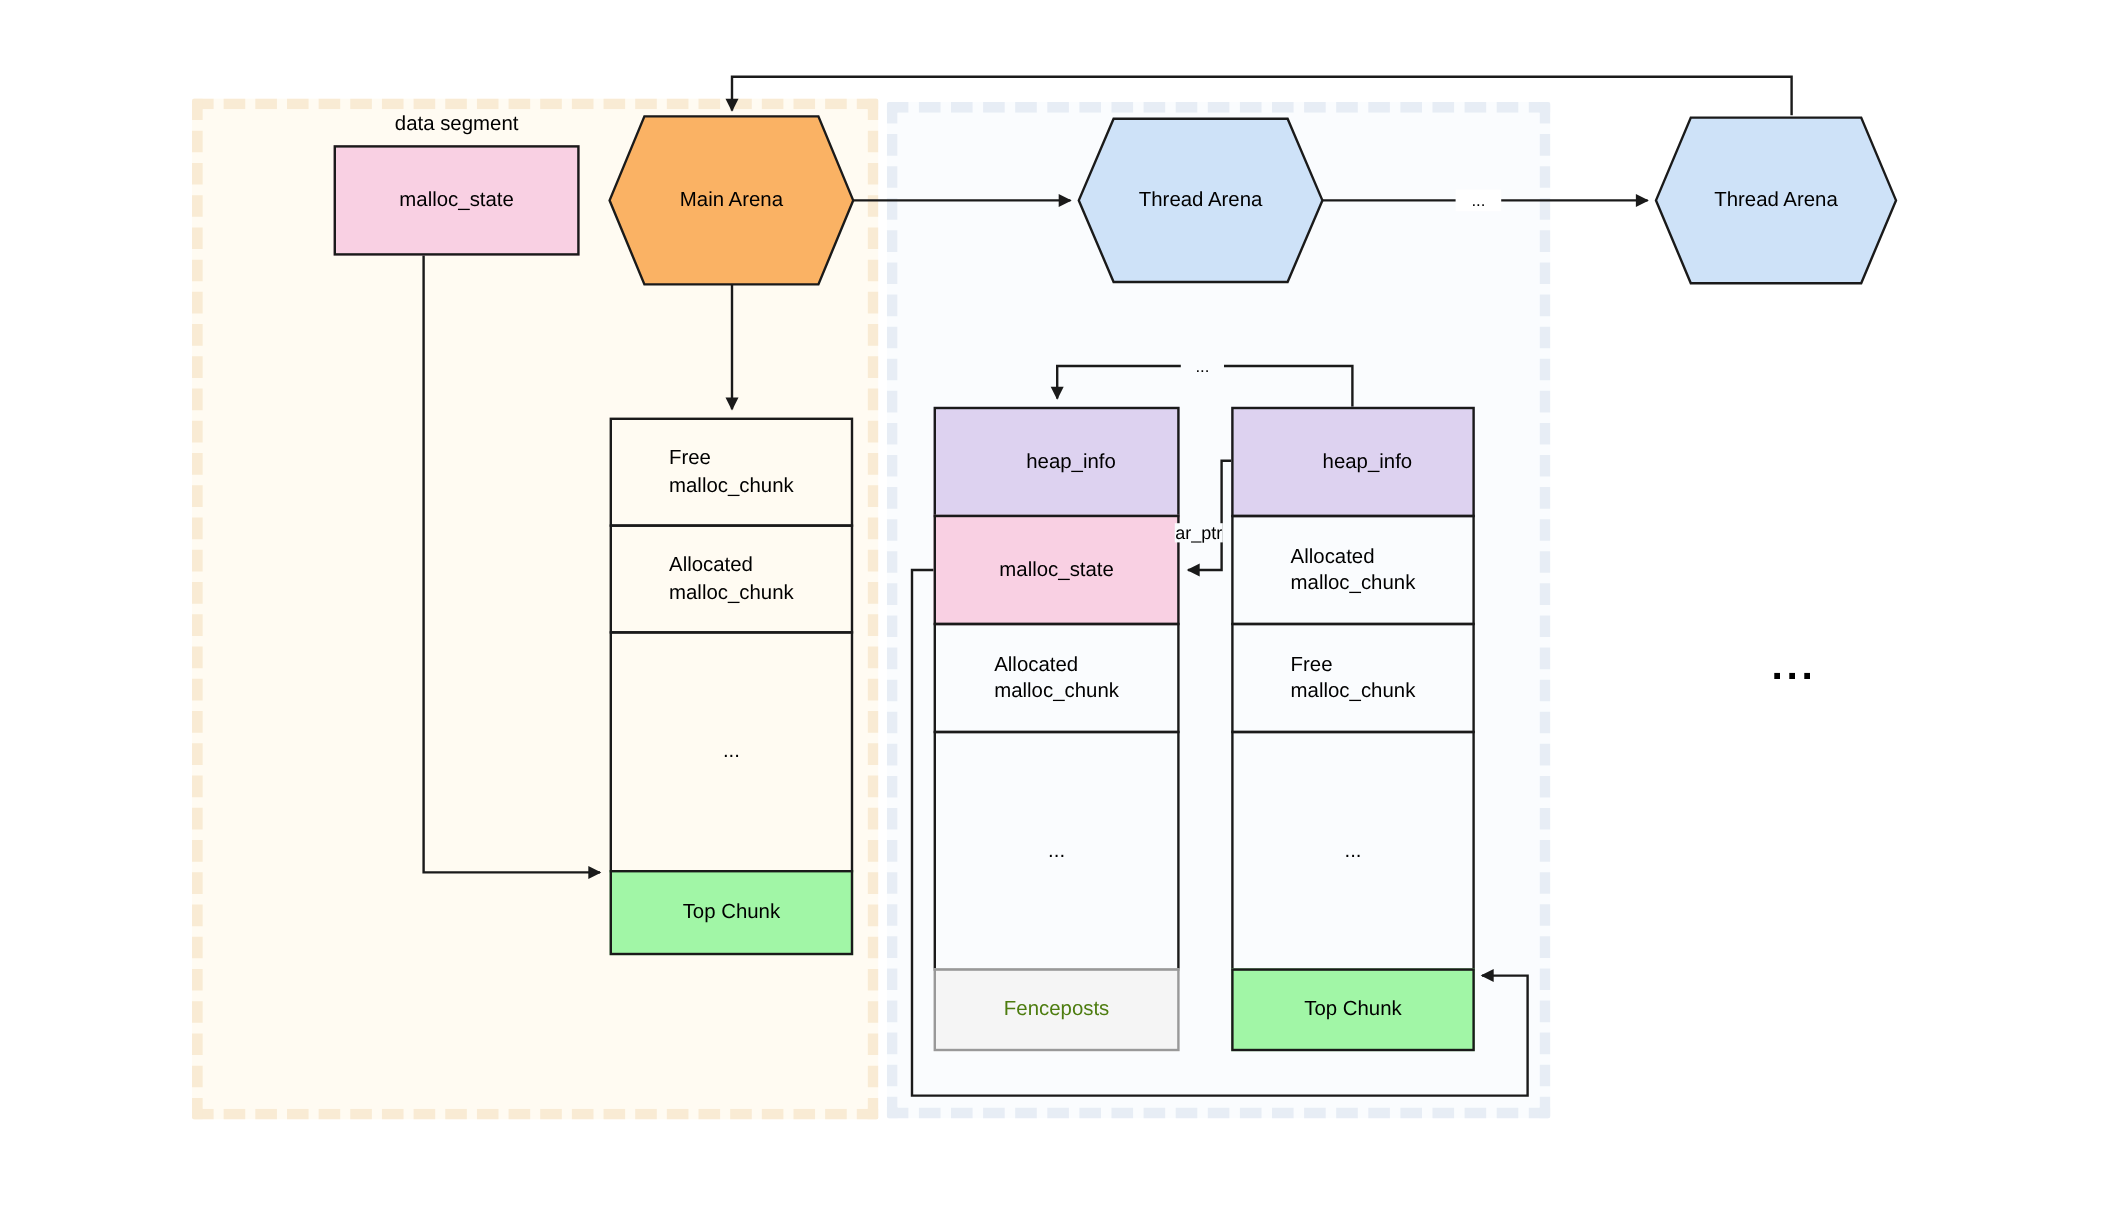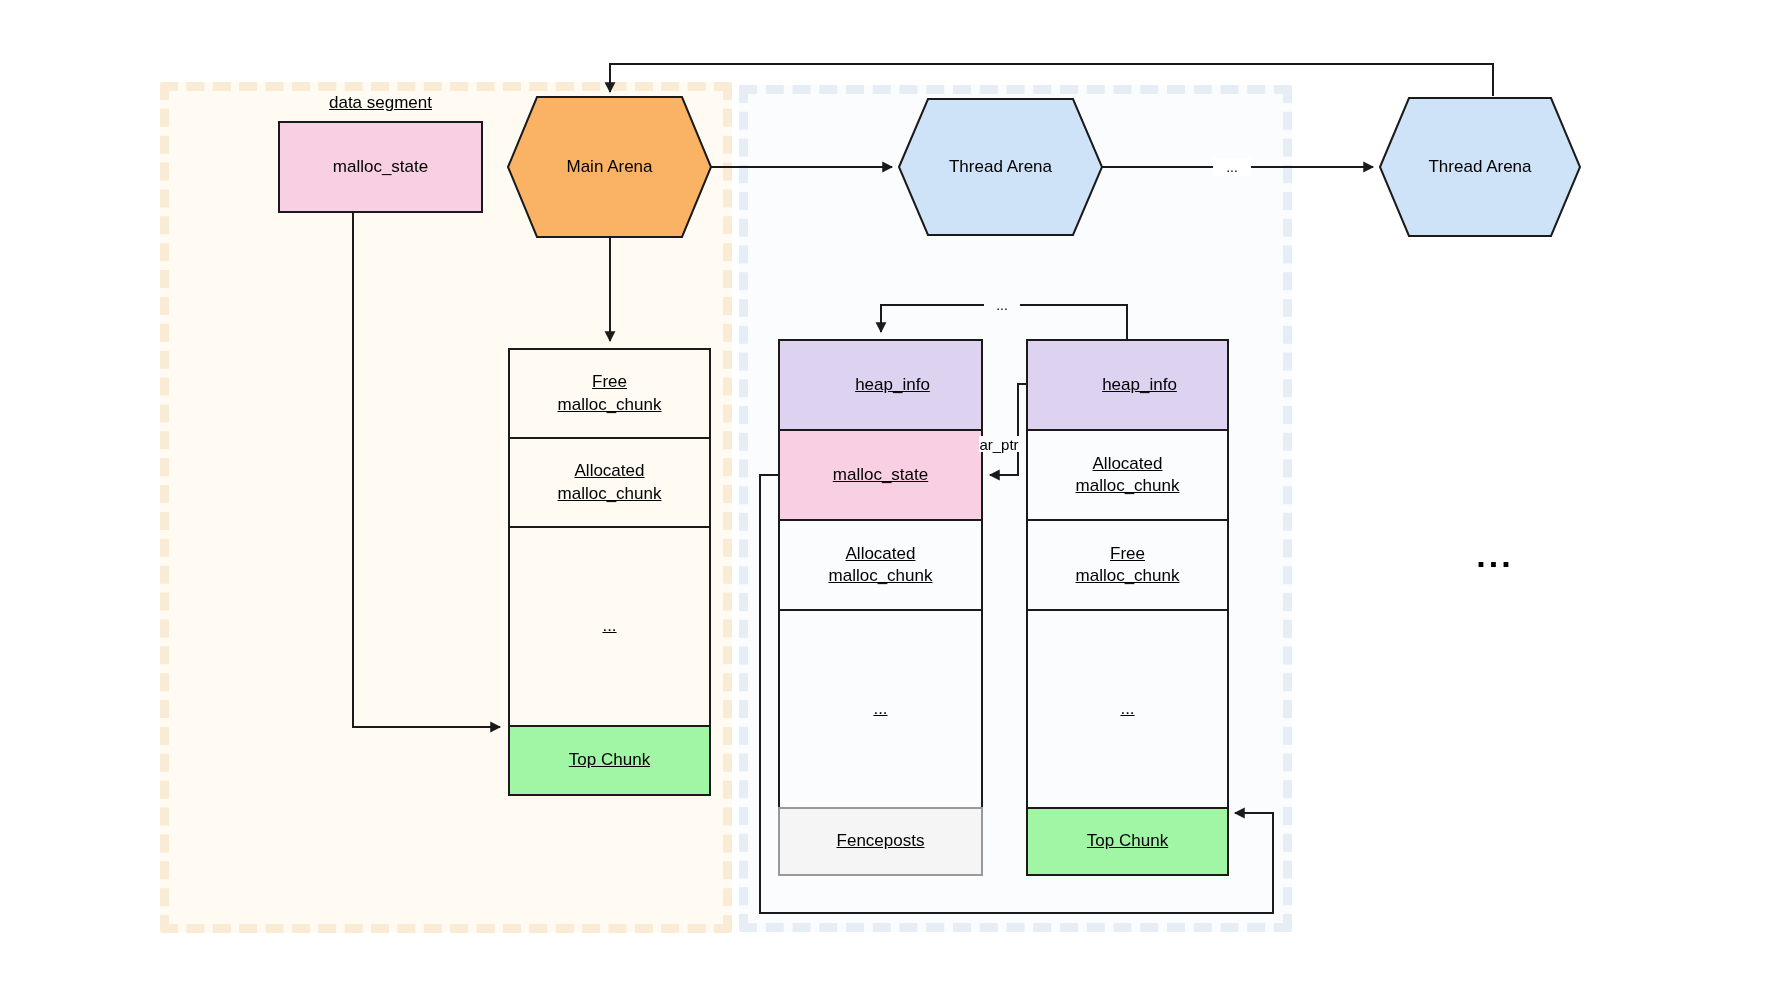--- a/index.html
+++ b/index.html
@@ -18,27 +18,27 @@
 
   .label{position:absolute;display:flex;align-items:center;justify-content:center;
     text-align:center;font-size:17px;line-height:1.25;}
 
   .node{position:absolute;box-sizing:border-box;border:2px solid var(--c-line);
     display:flex;align-items:center;justify-content:center;text-align:center;
     font-size:17px;line-height:1.3;}
 
   .stack{position:absolute;}
   .stack .row{box-sizing:border-box;border:2px solid var(--c-line);
-    display:flex;align-items:center;justify-content:center;text-align:center;
-    font-size:17px;line-height:1.3;white-space:pre-line;background:transparent;text-decoration:underline;}
+    display:flex;align-items:center;justify-content:center;text-align:left;
+    font-size:17px;line-height:1.3;white-space:pre-line;background:transparent;}
   .stack .row + .row{margin-top:-2px;}
   .row.purple{background:var(--c-purple);padding-left:24px;}
   .row.pink{background:var(--c-pink);}
   .row.green{background:var(--c-green);}
-  .row.gray{background:var(--c-fencepost);border-color:#999999;color:#000000;}
+  .row.gray{background:var(--c-fencepost);border-color:#999999;color:#4d7c0f;}
 
   .wire-label{position:absolute;display:flex;align-items:center;justify-content:center;
     font-size:14px;}
   #arena-link-ellipsis{left:1213px;top:158px;width:38px;height:18px;background:#ffffff;}
   #heap-link-ellipsis{left:984px;top:296px;width:36px;height:18px;background:var(--c-rightFill);}
   #ar-ptr-label{left:979px;top:436px;width:40px;height:16px;font-size:15px;
     background:var(--c-rightFill);}
 
   #big-ellipsis{position:absolute;left:1450px;top:530px;width:90px;height:50px;
     display:flex;align-items:center;justify-content:center;
@@ -70,21 +70,21 @@
 
     <polygon class="hex" style="fill:var(--c-orange)" points="508,167 537,97 682,97 711,167 682,237 537,237"></polygon>
     <polygon class="hex" style="fill:var(--c-blue)" points="899,167 928,99 1073,99 1102,167 1073,235 928,235"></polygon>
     <polygon class="hex" style="fill:var(--c-blue)" points="1380,167 1409,98 1551,98 1580,167 1551,236 1409,236"></polygon>
   </svg>
 
   <div class="label" style="left:508px;top:97px;width:203px;height:140px;">Main Arena</div>
   <div class="label" style="left:899px;top:99px;width:203px;height:136px;">Thread Arena</div>
   <div class="label" style="left:1380px;top:98px;width:200px;height:138px;">Thread Arena</div>
 
-  <div class="label" style="left:278px;top:92px;width:205px;height:22px;text-decoration:underline;">data segment</div>
+  <div class="label" style="left:278px;top:92px;width:205px;height:22px;">data segment</div>
   <div class="node" style="left:278px;top:121px;width:205px;height:92px;background:var(--c-pink);">malloc_state</div>
 
   <div class="stack" style="left:508px;top:348px;width:203px;">
     <div class="row" style="height:91px;">Free
 malloc_chunk</div>
     <div class="row" style="height:91px;">Allocated
 malloc_chunk</div>
     <div class="row" style="height:201px;">...</div>
     <div class="row green" style="height:71px;">Top Chunk</div>
   </div>

